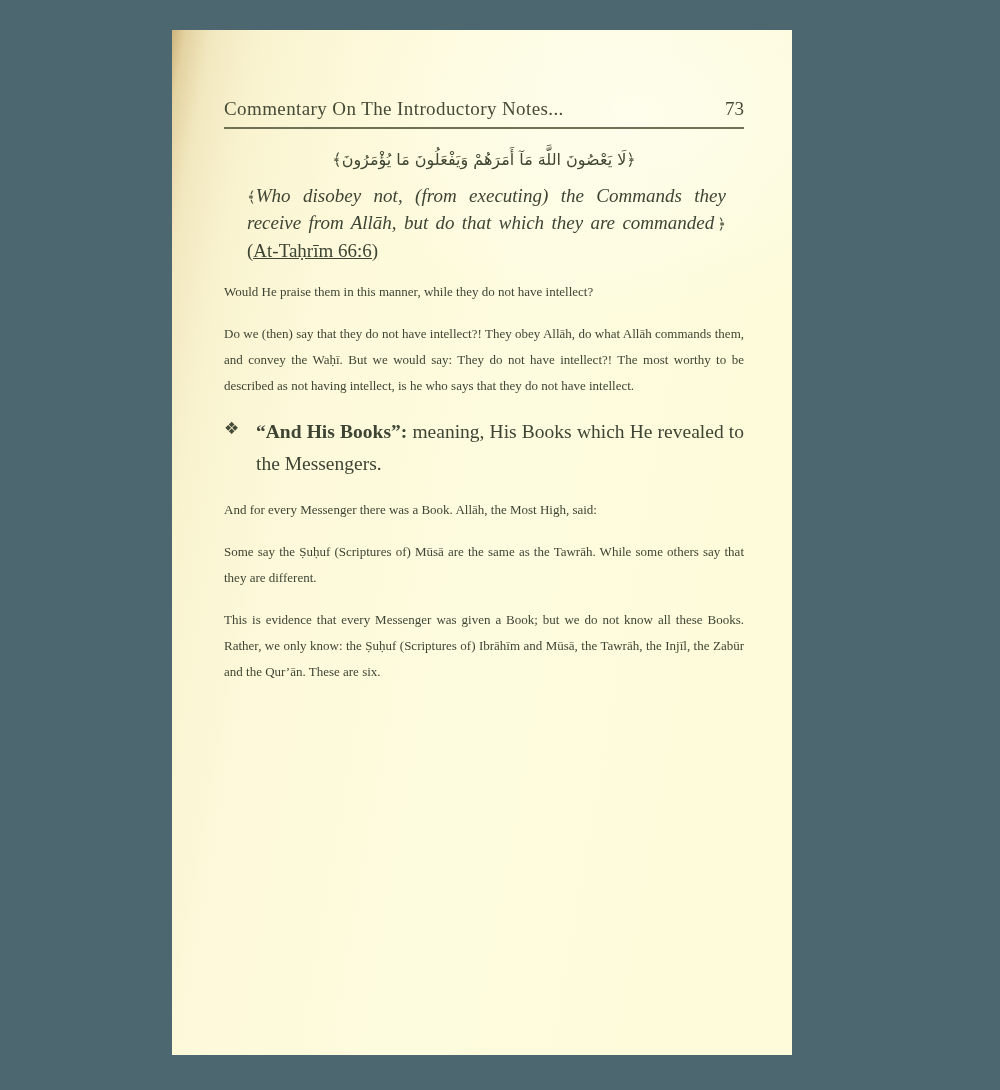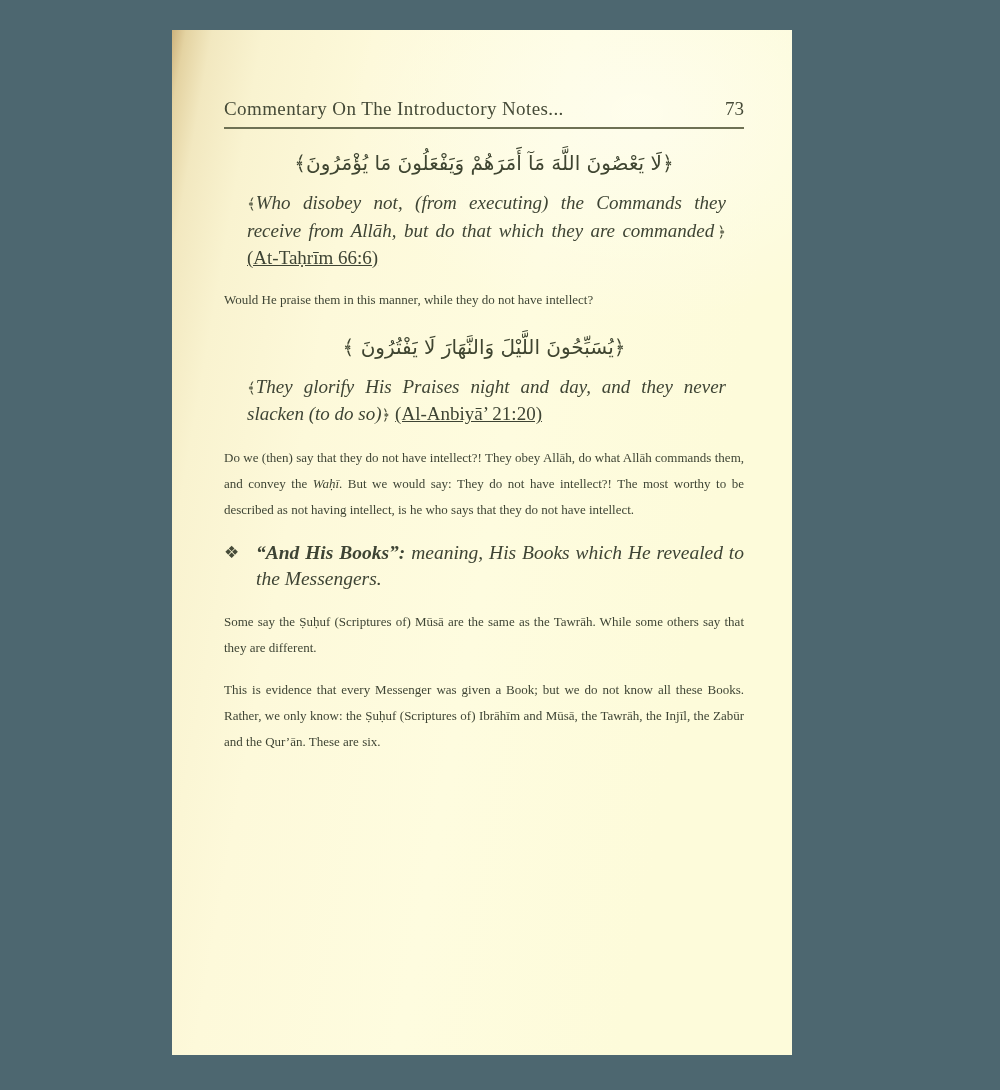--- a/index.html
+++ b/index.html
@@ -42,21 +42,21 @@
     color: #464b38;
   }
   .running-header .pagenum {
     font-size: 19px;
     color: #464b38;
   }
   .arabic-verse {
     direction: rtl;
     text-align: center;
     font-family: "DejaVu Sans", sans-serif;
-    font-size: 20px;
+    font-size: 16px;
     line-height: 1.85;
     color: #3f4531;
     margin: 16px 0 6px 0;
   }
   .translation {
     font-style: italic;
     font-size: 19px;
     line-height: 25.5px;
     text-align: justify;
     margin: 8px 18px 16px 23px;
@@ -87,56 +87,52 @@
   }
   .bullet-item .bullet-symbol {
     flex: 0 0 32px;
     font-size: 17px;
     line-height: 26px;
     color: #464b38;
   }
   .bullet-item .bullet-body {
     flex: 1;
     font-size: 19.5px;
-    line-height: 26px;
+    line-height: 32px;
     text-align: justify;
-    font-style: italic;
   }
   .bold { font-weight: bold; }
-  .italic { font-style: italic; }
+  .italic { }
 </style>
 </head>
 <body>
 
 <div class="book-page">
 
   <div class="running-header">
     <span class="title">Commentary On The Introductory Notes...</span>
     <span class="pagenum">73</span>
   </div>
 
   <div>
     <div class="arabic-verse" dir="rtl">﴿لَا يَعْصُونَ اللَّهَ مَآ أَمَرَهُمْ وَيَفْعَلُونَ مَا يُؤْمَرُونَ﴾</div>
     <div class="translation"><span class="orn">﴾</span><span>Who disobey not, (from executing) the Commands they receive from Allāh, but do that which they are commanded</span><span class="orn orn-close">﴿</span> <span class="ref">(At-Taḥrīm 66:6)</span></div>
   </div>
 
   <p class="body-para">Would He praise them in this manner, while they do not have intellect?</p>
 
-  <div>
-    <div class="arabic-verse" dir="rtl">﴿يُسَبِّحُونَ اللَّيْلَ وَالنَّهَارَ لَا يَفْتُرُونَ ﴾</div>
-    <div class="translation"><span class="orn">﴾</span><span>They glorify His Praises night and day, and they never slacken (to do so)</span><span class="orn">﴿</span> <span class="ref">(Al-Anbiyā’ 21:20)</span></div>
-  </div>
 
   <p class="body-para"><span>Do we (then) say that they do not have intellect?! They obey Allāh, do what Allāh commands them, and convey the </span><span class="italic">Waḥī</span><span>. But we would say: They do not have intellect?! The most worthy to be described as not having intellect, is he who says that they do not have intellect.</span></p>
 
   <div class="bullet-item">
     <span class="bullet-symbol">❖</span>
     <span class="bullet-body"><span class="bold">“And His Books”:</span><span> meaning, His Books which He revealed to the Messengers.</span></span>
   </div>
 
+  <p class="body-para">And for every Messenger there was a Book. Allāh, the Most High, said:</p>
 
   <div>
   </div>
 
   <p class="body-para">Some say the Ṣuḥuf (Scriptures of) Mūsā are the same as the Tawrāh. While some others say that they are different.</p>
 
   <p class="body-para">This is evidence that every Messenger was given a Book; but we do not know all these Books. Rather, we only know: the Ṣuḥuf (Scriptures of) Ibrāhīm and Mūsā, the Tawrāh, the Injīl, the Zabūr and the Qur’ān. These are six.</p>
 
 </div>
 

